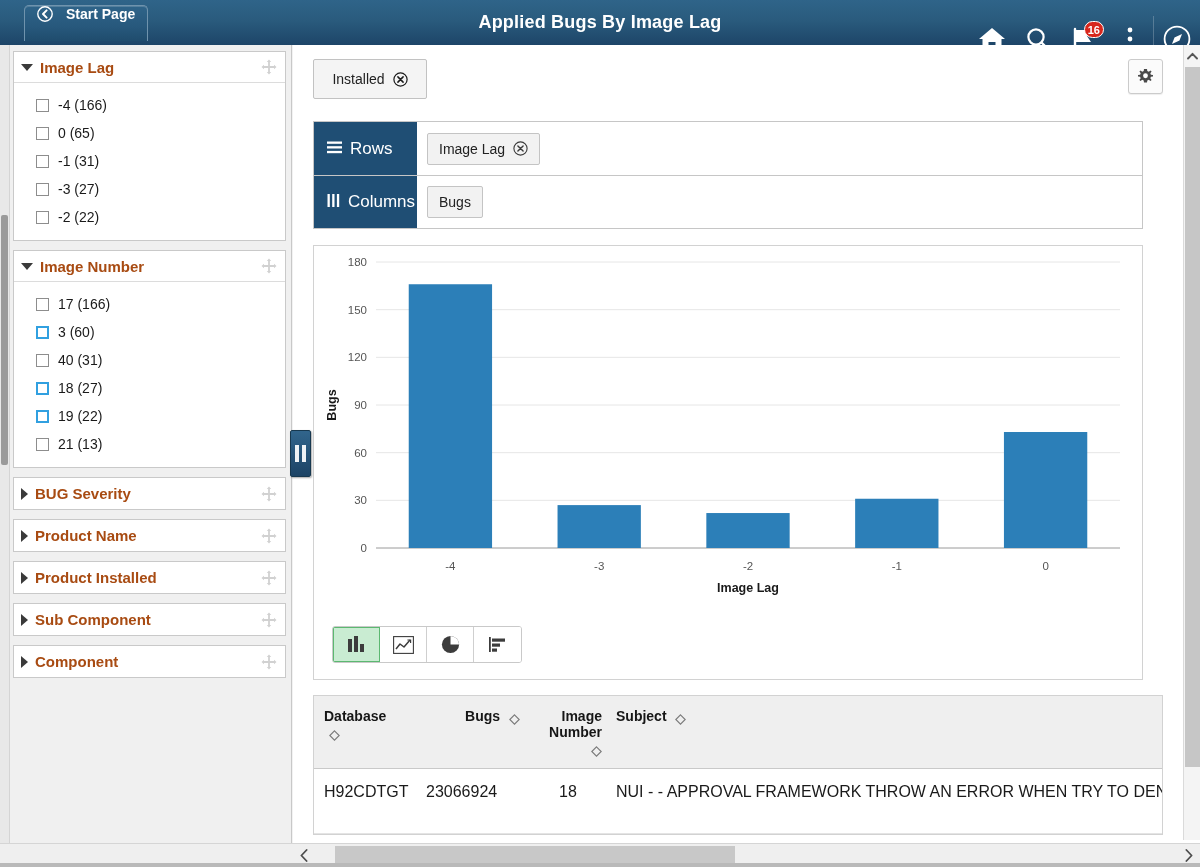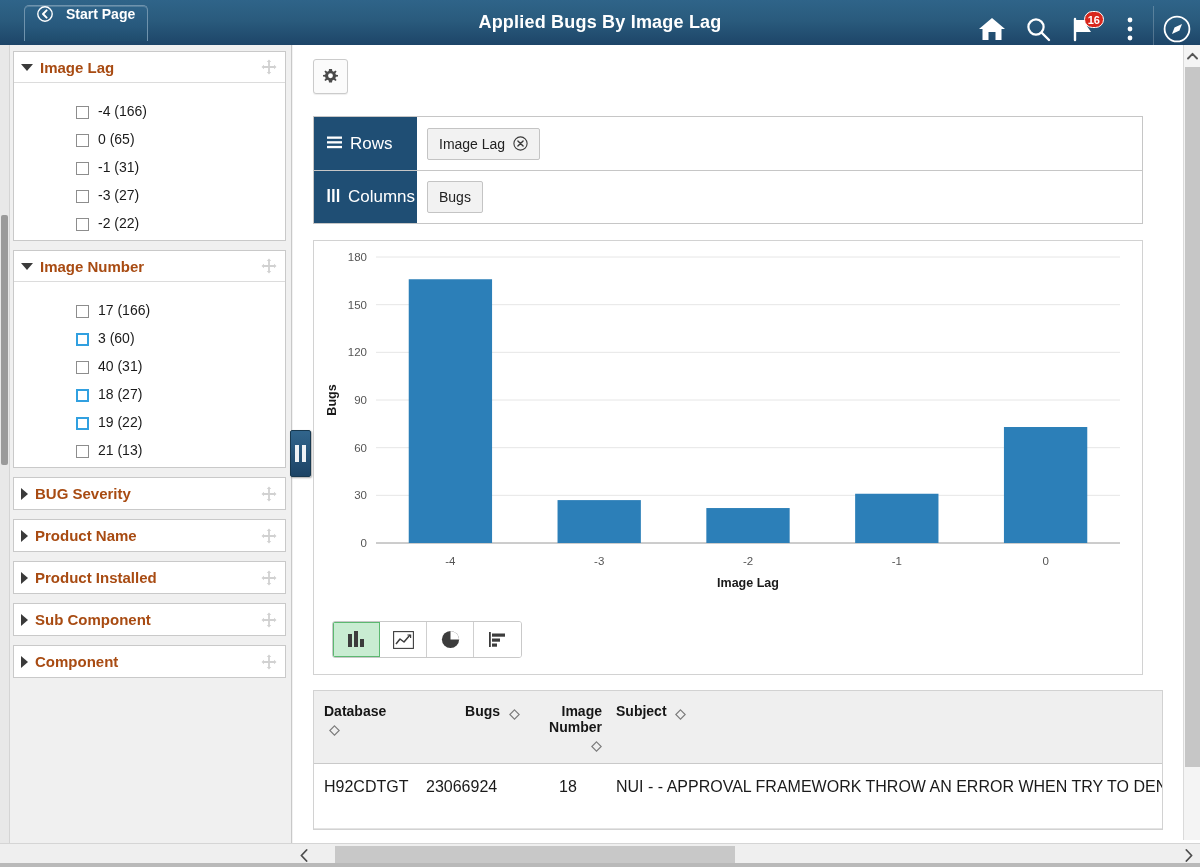--- a/index.html
+++ b/index.html
@@ -29,21 +29,21 @@
     box-shadow: inset 0 1px 0 rgba(255,255,255,.18);
   }
   .chev-left { display:inline-block; width: 16px; height: 16px; position: relative; }
   .chev-left svg { display:block; }
   .header-title {
     position: absolute; left: 0; right: 0; text-align: center;
     color: #ffffff; font-size: 18px; font-weight: bold; letter-spacing: .2px;
     pointer-events: none;
   }
   .header-icons {
-    position: absolute; right: 0; top: 6px; height: 45px;
+    position: absolute; right: 0; top: 16px; height: 45px;
     display: flex; align-items: center; gap: 0;
   }
   .hicon { width: 46px; height: 45px; display:flex; align-items:center; justify-content:center; cursor:pointer; position: relative; }
   .hicon svg { display:block; }
   .badge {
     position: absolute; top: 5px; right: 3px;
     background: #d8261c; color: #fff; font-size: 11px; font-weight: bold;
     border-radius: 9px; min-width: 20px; height: 17px; line-height: 17px;
     text-align: center; padding: 0 3px; border: 1px solid #fff;
   }
@@ -64,21 +64,21 @@
     height: 31px; display: flex; align-items: center; padding: 0 8px 0 7px;
     background: #ffffff; border-bottom: 1px solid #dcdcdc; cursor: pointer;
   }
   .facet.collapsed .facet-head { border-bottom: none; }
   .tri { width: 0; height: 0; margin-right: 7px; }
   .tri-down { border-left: 6px solid transparent; border-right: 6px solid transparent; border-top: 7px solid #3a3a3a; }
   .tri-right { border-top: 6px solid transparent; border-bottom: 6px solid transparent; border-left: 7px solid #3a3a3a; }
   .facet-title { color: #a84b12; font-size: 15px; font-weight: bold; flex: 1; }
   .move-handle { width: 16px; height: 16px; opacity: .45; cursor: move; }
   .facet-body { padding: 8px 0 9px 0; }
-  .facet-item { display: flex; align-items: flex-end; height: 28px; padding-left: 22px; cursor: pointer; margin-left: 40px; }
+  .facet-item { display: flex; align-items: center; height: 28px; padding-left: 22px; cursor: pointer; }
   .cbx { width: 13px; height: 13px; border: 1px solid #8d8d8d; background: #fff; margin-right: 9px; flex: none; }
   .cbx.hl { border: 2px solid #31a0e0; }
   .facet-item-label { font-size: 14px; color: #1a1a1a; }
 
   
   .splitter {
     position: absolute; left: 290px; top: 430px; width: 21px; height: 47px;
     background: linear-gradient(to bottom, #31658c, #1c4365);
     border: 1px solid #17384f; border-radius: 2px;
     display: flex; align-items: center; justify-content: center; gap: 3px;
@@ -354,20 +354,29 @@
         <svg width="11" height="8" viewBox="0 0 11 8">
             <path d="M1 6.5 L5.5 1.8 L10 6.5" fill="none" stroke="#555" stroke-width="1.9" stroke-linecap="round" stroke-linejoin="round"></path>
           </svg>
       </div>
       <div class="m-thumb"></div>
     </div>
 
     <div class="content">
 
       <div class="chip-row">
+        <div class="chip chip-installed">
+          <span>Installed</span>
+          <span class="xcircle">
+            <svg width="15" height="15" viewBox="0 0 15 15">
+                <circle cx="7.5" cy="7.5" r="6.6" fill="none" stroke="#1a1a1a" stroke-width="1.2"></circle>
+                <path d="M4.9 4.9 L10.1 10.1 M10.1 4.9 L4.9 10.1" stroke="#1a1a1a" stroke-width="1.5" stroke-linecap="round"></path>
+              </svg>
+          </span>
+        </div>
         <div class="gear-btn">
           <svg width="17" height="17" viewBox="0 0 17 17">
               <path d="M8.5 1 L10 1 L10.3 3.1 L11.8 3.7 L13.4 2.4 L14.6 3.6 L13.3 5.2 L13.9 6.7 L16 7 L16 8.5 L13.9 8.8 L13.3 10.3 L14.6 11.9 L13.4 13.1 L11.8 11.8 L10.3 12.4 L10 14.5 L8.5 14.5 L7 14.5 L6.7 12.4 L5.2 11.8 L3.6 13.1 L2.4 11.9 L3.7 10.3 L3.1 8.8 L1 8.5 L1 7 L3.1 6.7 L3.7 5.2 L2.4 3.6 L3.6 2.4 L5.2 3.7 L6.7 3.1 L7 1 Z" fill="#4a4a4a"></path>
               <circle cx="8.5" cy="7.75" r="2.4" fill="#ffffff"></circle>
             </svg>
         </div>
       </div>
 
       <div class="shelf-box">
         <div class="shelf">

